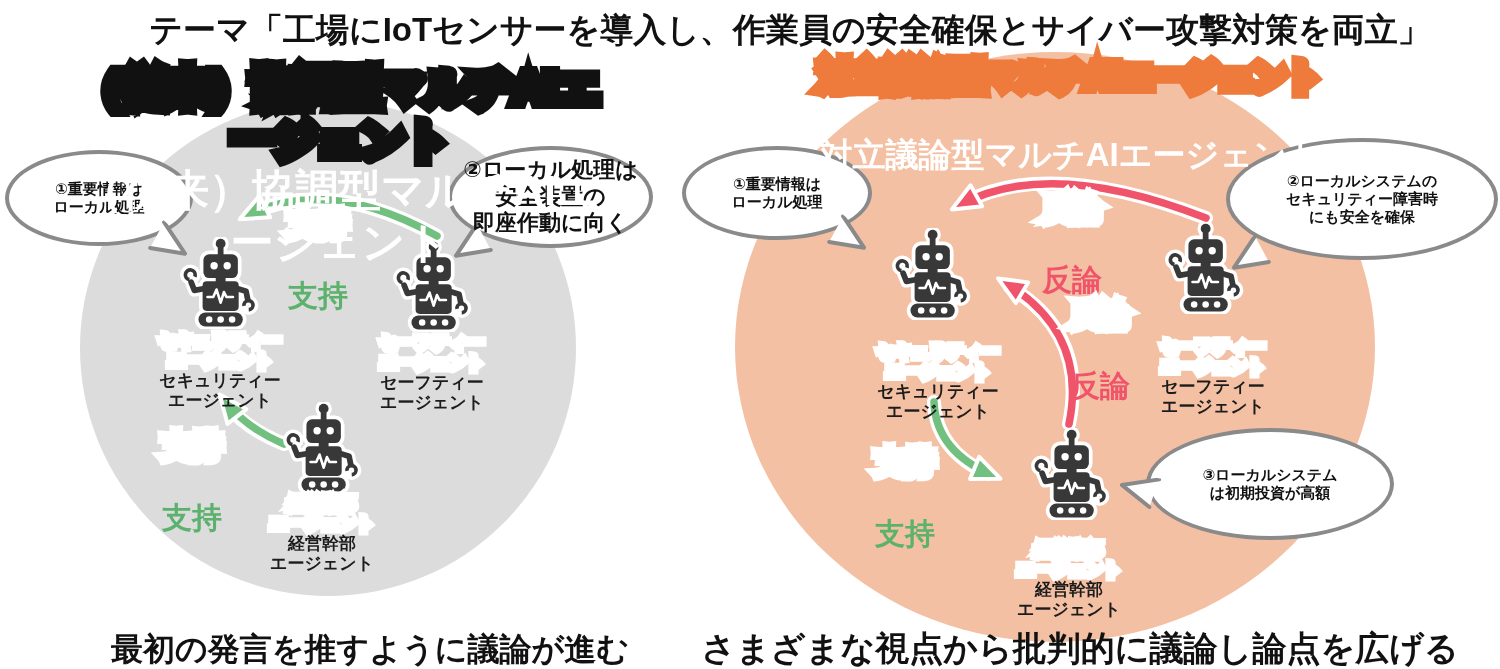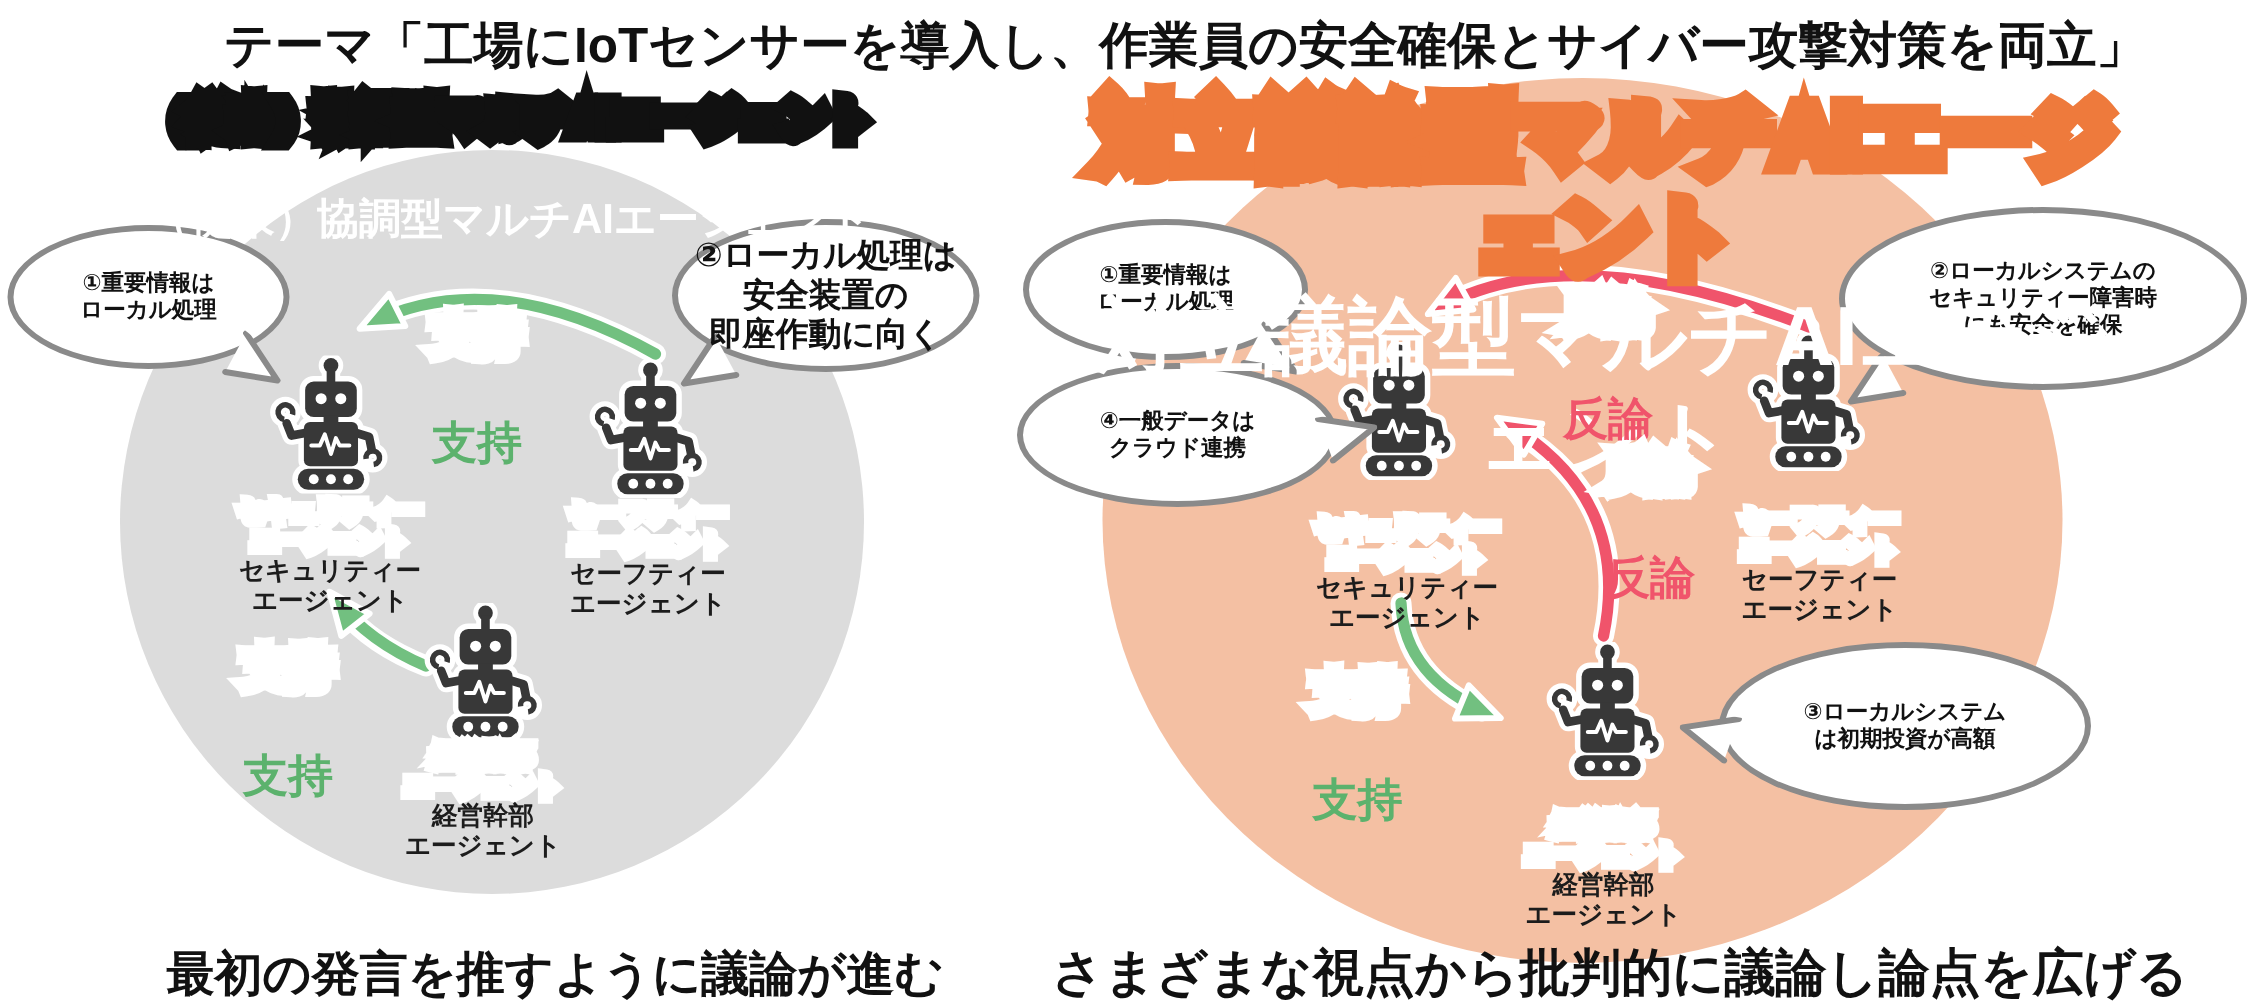--- a/index.html
+++ b/index.html
@@ -27,22 +27,22 @@
   .outlined .front{display:block;position:relative;}
   .stroke-black .back{-webkit-text-stroke:14px #111;}
   .stroke-orange .back{-webkit-text-stroke:14px #ee7a3c;}
   .stroke-white-big .back{-webkit-text-stroke:10px #fff;}
   .stroke-white .back{-webkit-text-stroke:8px #fff;}
   .fill-white .front{color:#fff;}
   .fill-green .front{color:#5cb26d;}
   .fill-red .front{color:#f0546b;}
   .fill-dark .front{color:#1c1c1c;}
 
-  .heading-left{left:60px;top:62px;width:560px;font-size:28px;}
-  .heading-right{left:722px;top:56px;width:696px;font-size:56px;}
+  .heading-left{left:60px;top:62px;width:560px;font-size:43px;}
+  .heading-right{left:722px;top:56px;width:696px;font-size:33px;}
   .agent-label{width:240px;font-size:17px;line-height:1.18;}
   .arrow-label{width:140px;font-size:30px;}
 
   
   .bubble{position:absolute;z-index:4;}
   .bubble .ellipse{position:absolute;inset:0;background:#fff;border:4px solid #8a8a8a;border-radius:50%;z-index:1;}
   .bubble .tail{position:absolute;z-index:2;}
   .bubble .tail path{fill:#fff;stroke:#8a8a8a;stroke-width:4;stroke-linejoin:round;stroke-linecap:round;}
   .bubble .btext{position:relative;z-index:3;height:100%;display:flex;align-items:center;justify-content:center;
                  text-align:center;font-weight:bold;white-space:pre-line;font-size:15px;line-height:1.2;color:#111;}
@@ -230,28 +230,20 @@
   </div>
 
   <div class="bubble" style="left:682px;top:146px;width:190px;height:94px;">
     <div class="ellipse"></div>
     <svg class="tail tail-br" width="40" height="32" viewBox="0 0 40 32">
         <path d="M2 1 L38 13 L7 30"></path>
       </svg>
     <div class="btext">①重要情報は
 ローカル処理</div>
   </div>
-  <div class="bubble" style="left:678px;top:242px;width:214px;height:96px;">
-    <div class="ellipse"></div>
-    <svg class="tail tail-r" width="40" height="32" viewBox="0 0 40 32">
-        <path d="M2 1 L38 13 L7 30"></path>
-      </svg>
-    <div class="btext">④一般データは
-クラウド連携</div>
-  </div>
   <div class="bubble" style="left:1226px;top:138px;width:272px;height:122px;">
     <div class="ellipse"></div>
     <svg class="tail tail-bl" width="40" height="32" viewBox="0 0 40 32">
         <path d="M2 1 L38 13 L7 30"></path>
       </svg>
     <div class="btext">②ローカルシステムの
 セキュリティー障害時
 にも安全を確保</div>
   </div>
   <div class="bubble" style="left:1146px;top:428px;width:248px;height:112px;">

